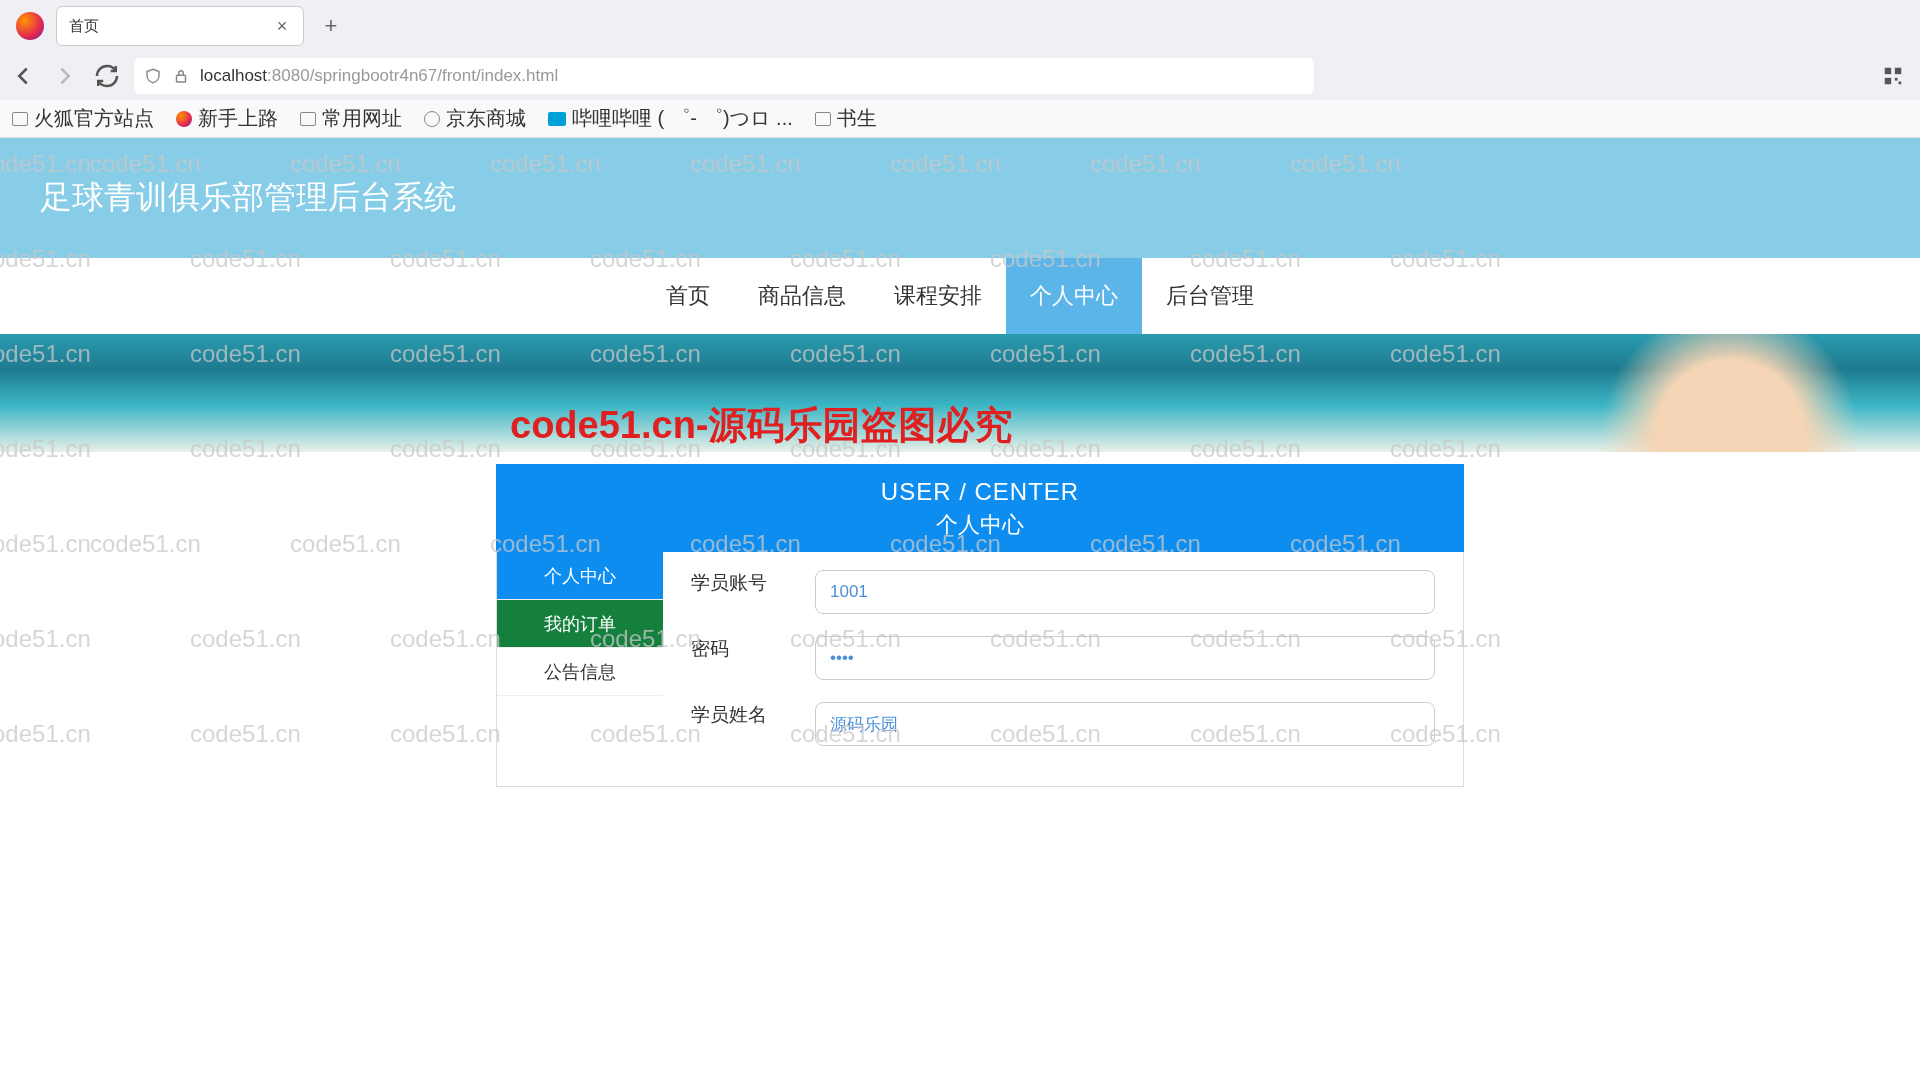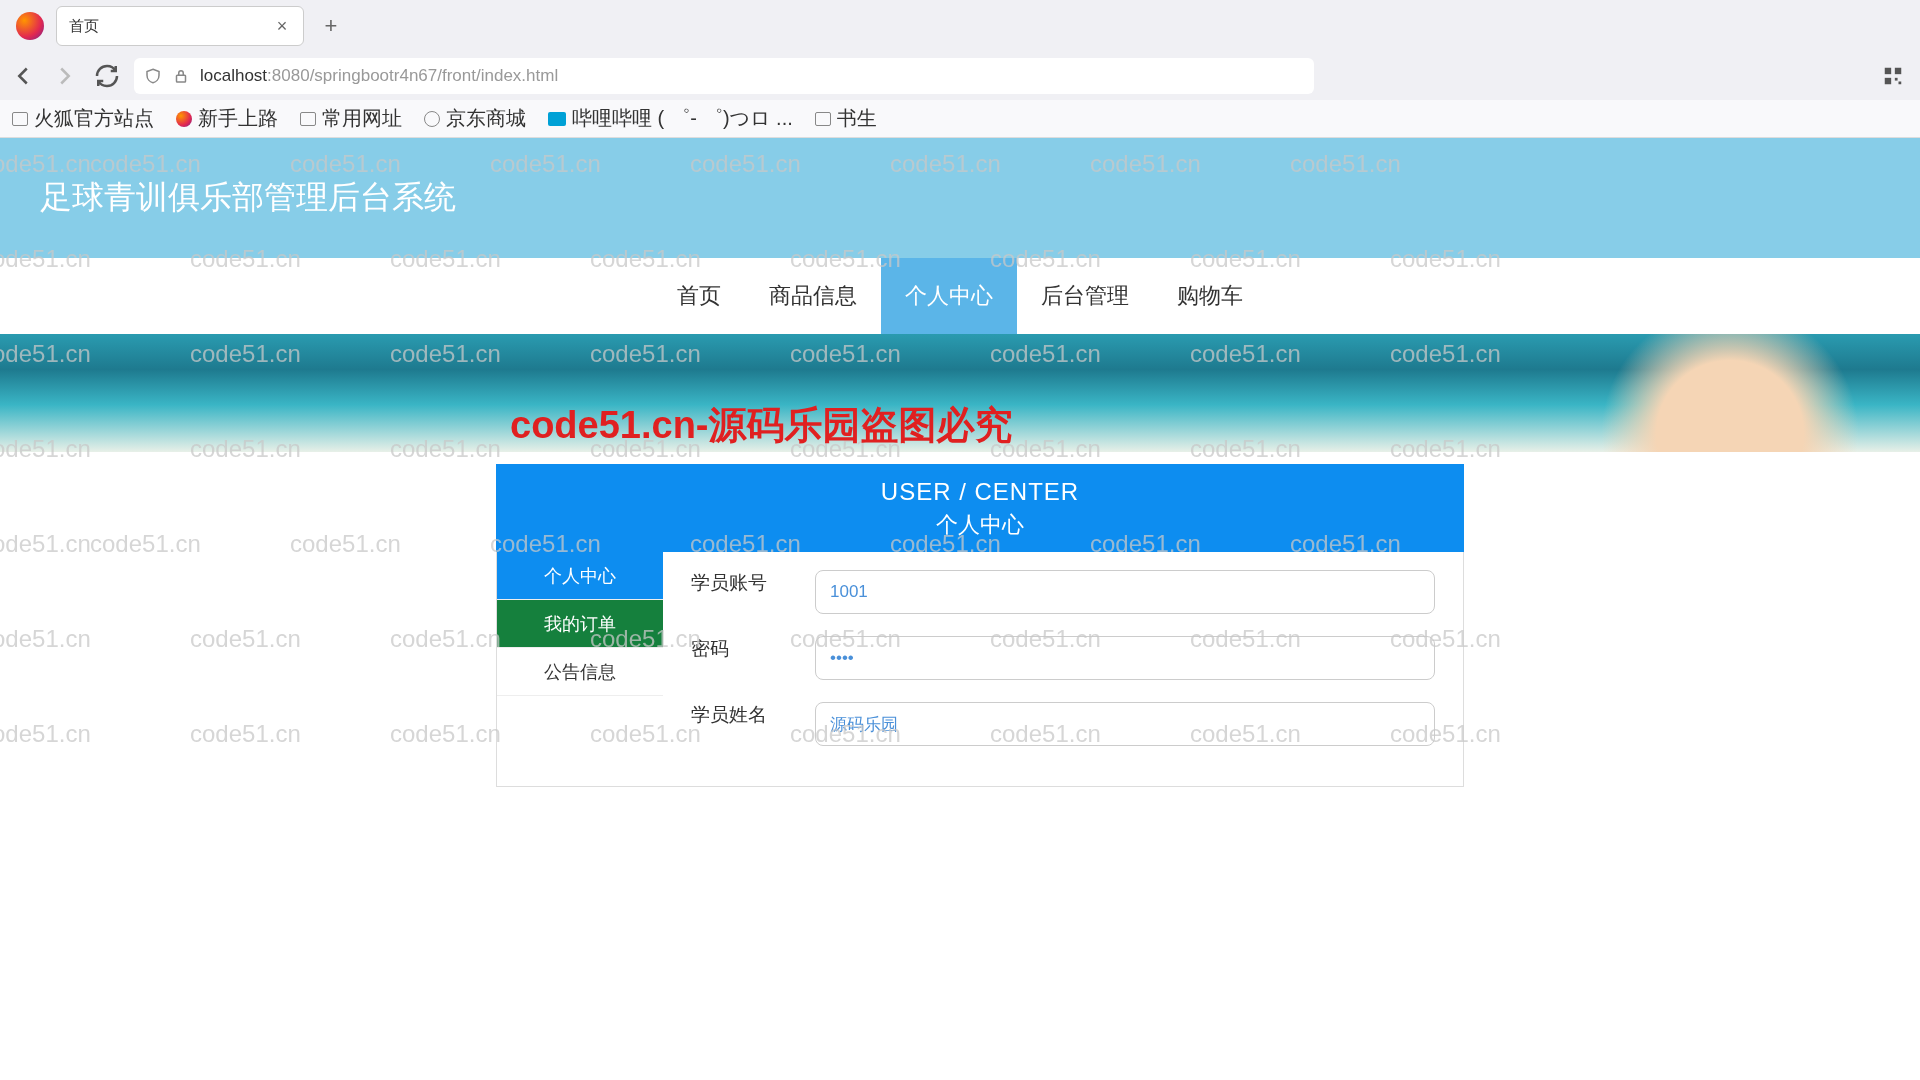--- a/index.html
+++ b/index.html
@@ -153,23 +153,23 @@
 
 <div class="page">
   <div class="header-blue">
     <h1 class="site-title">足球青训俱乐部管理后台系统</h1>
   </div>
 
   <div class="navbar">
     <div class="nav-items">
       <div class="nav-item">首页</div>
       <div class="nav-item">商品信息</div>
+      <div class="nav-item">课程安排</div>
       <div class="nav-item active">个人中心</div>
       <div class="nav-item">后台管理</div>
-      <div class="nav-item">购物车</div>
     </div>
   </div>
 
   <div class="banner"></div>
 
   <div class="content-wrap">
     <div class="content">
       <div class="uc-header">
         <div class="uc-title-en">USER / CENTER</div>
         <div class="uc-title-cn">个人中心</div>

